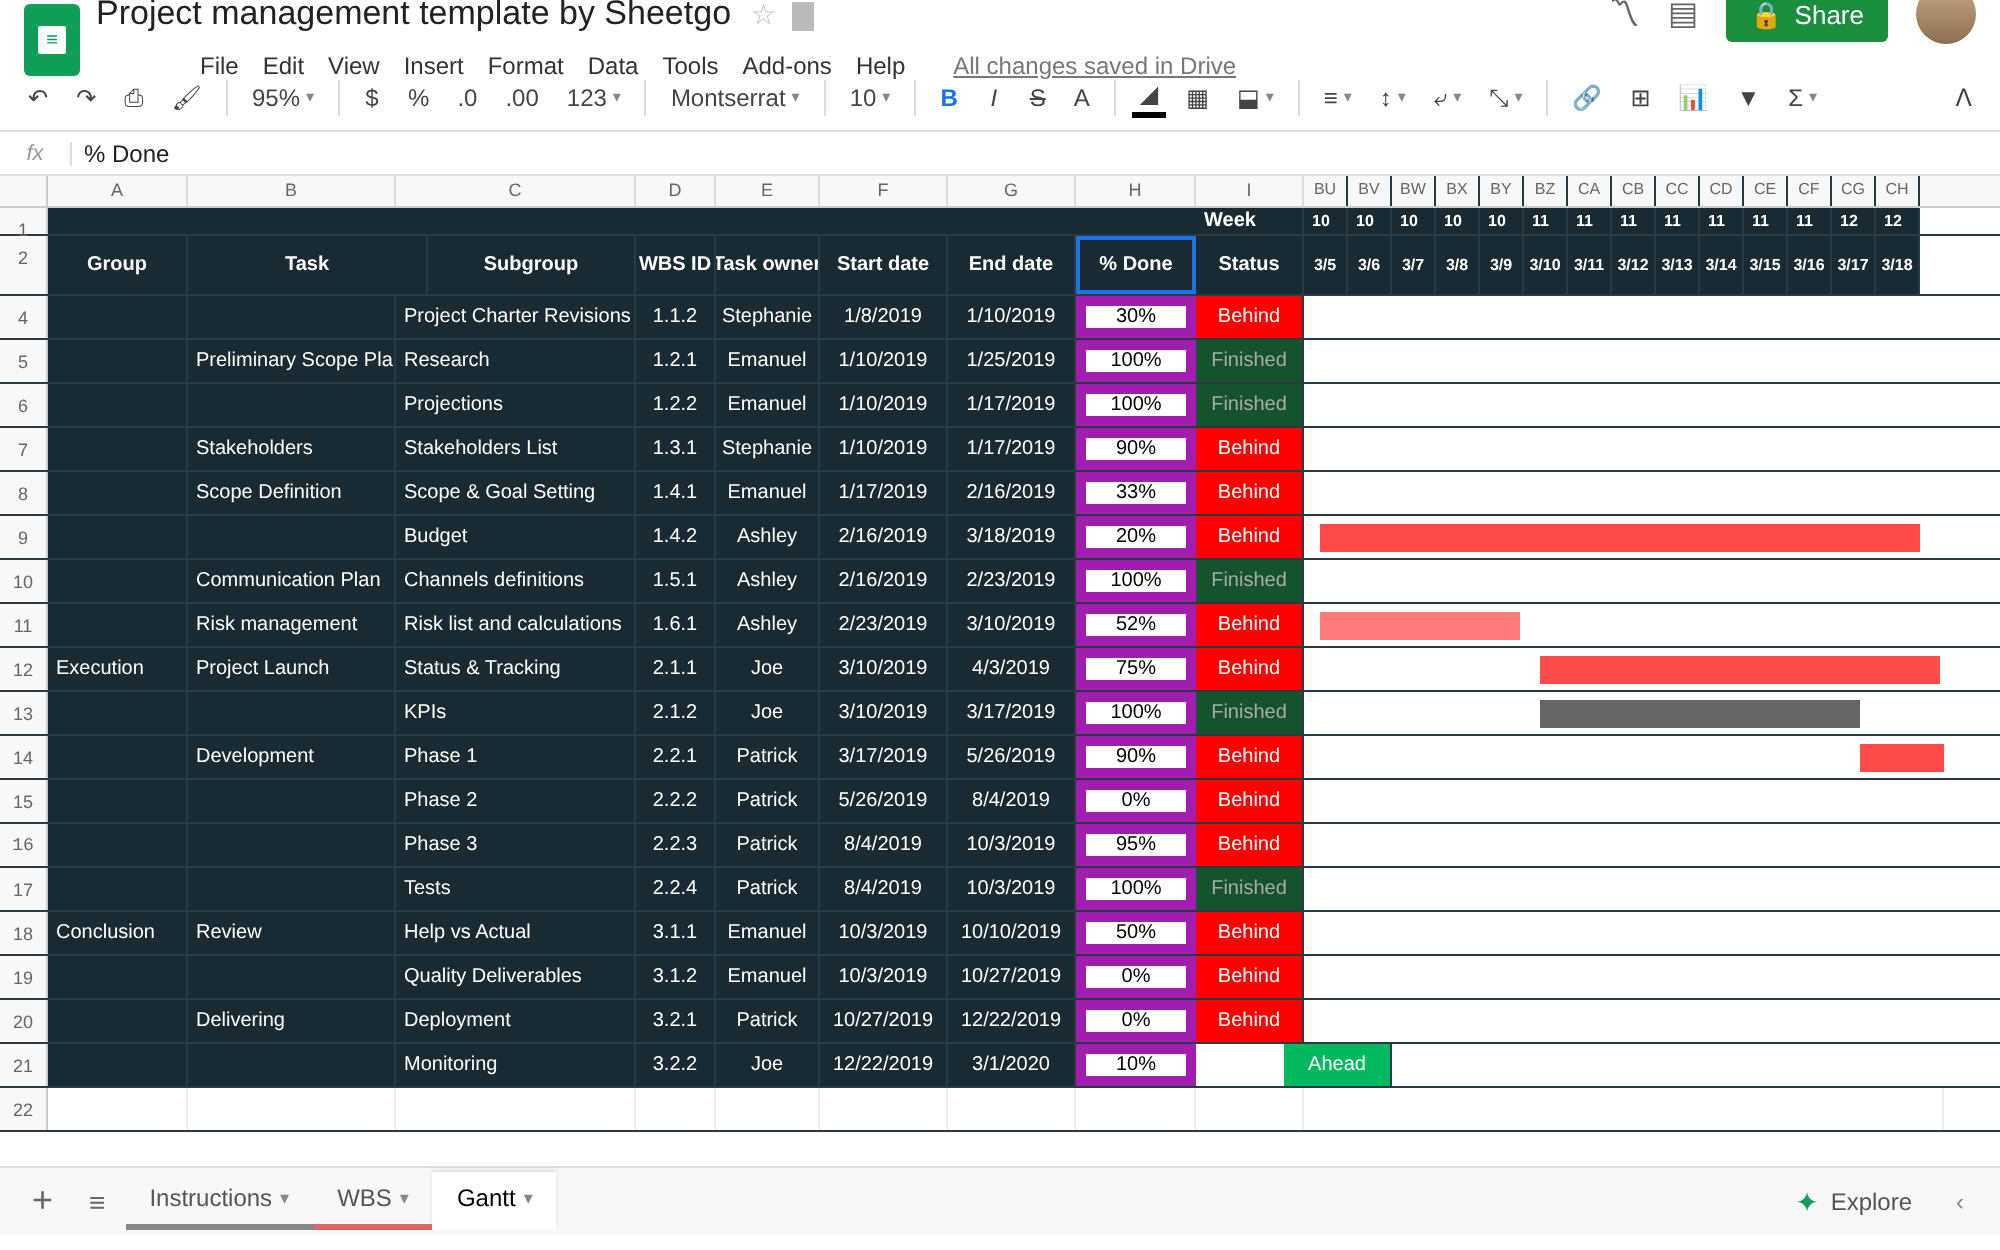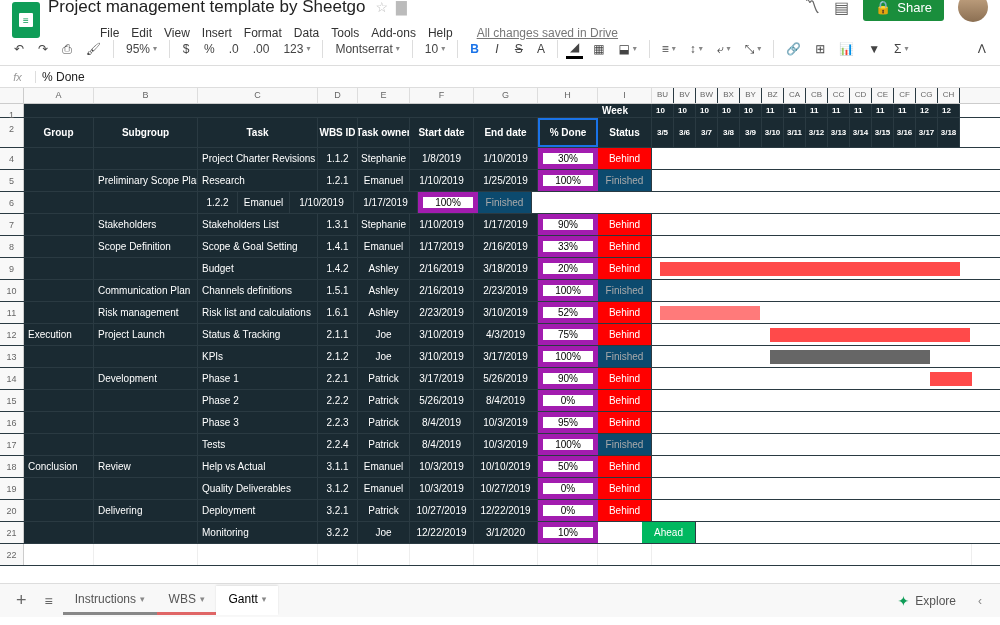--- a/index.html
+++ b/index.html
@@ -29,21 +29,21 @@
 .row-header { width: 24px; min-width: 24px; border-right: 1px solid #ccc; text-align: center; background: #f8f8f8; font-size: 9px; color: #666; }
 .ch { border-right: 1px solid #ddd; text-align: center; line-height: 15px; }
 .grid { display: flex; flex-direction: column; }
 .row { display: flex; border-bottom: 1px solid #2a3a42; height: 22px; }
 .row.header-row { height: 30px; }
 .cell { border-right: 1px solid #2a3a42; padding: 2px 4px; font-size: 10px; color: #fff; display: flex; align-items: center; overflow: hidden; white-space: nowrap; }
 .dark { background: #1a2a32; }
 .pct-cell { background: #fff; color: #000; border: 5px solid #a21caf; justify-content: center; }
 .status-cell { justify-content: center; font-size: 10px; }
 .status-behind { background: #ff0000; color: #fff; }
-.status-finished { background: #0c4a6e; color: #aaa; }
+.status-finished { background: #14532d; color: #aaa; }
 .status-ahead { background: #00b860; color: #fff; margin-left: 44px; }
 .gantt-area { background: #fff; color: #000; border-right: 1px solid #eee; position: relative; }
 .gantt-bar { position: absolute; height: 14px; top: 4px; background: #ff7a7a; }
 .gantt-bar.dark-bar { background: #666; }
 .gantt-bar.red-bar { background: #ff4a4a; }
 .week-header { background: #1a2a32; color: #fff; font-weight: bold; text-align: right; padding-right: 6px; }
 .gh-col { width: 22px; min-width: 22px; border-right: 1px solid #2a3a42; text-align: center; font-size: 8px; line-height: 14px; }
 .sheet-tabs { display: flex; align-items: center; height: 34px; border-top: 1px solid #ddd; padding: 0 8px; gap: 2px; background: #f8f8f8; }
 .sheet-tab { padding: 6px 12px; font-size: 12px; color: #555; cursor: pointer; display: flex; align-items: center; gap: 4px; border-bottom: 3px solid transparent; }
 .sheet-tab.active { background: #fff; color: #000; border-bottom-color: transparent; box-shadow: 0 -1px 2px rgba(0,0,0,.1); }
@@ -205,22 +205,22 @@
         <div class="cell dark gh-col" style="font-weight: bold;">11</div>
         <div class="cell dark gh-col" style="font-weight: bold;">11</div>
         <div class="cell dark gh-col" style="font-weight: bold;">11</div>
         <div class="cell dark gh-col" style="font-weight: bold;">11</div>
         <div class="cell dark gh-col" style="font-weight: bold;">12</div>
         <div class="cell dark gh-col" style="font-weight: bold;">12</div>
       </div>
       <div class="row header-row hrow">
         <div class="row-header" style="line-height: 22px;">2</div>
         <div class="cell dark c-group">Group</div>
+        <div class="cell dark c-task">Task</div>
         <div class="cell dark c-sub">Subgroup</div>
-        <div class="cell dark c-task">Task</div>
         <div class="cell dark c-wbs">WBS ID</div>
         <div class="cell dark c-owner">Task owner</div>
         <div class="cell dark c-start">Start date</div>
         <div class="cell dark c-end">End date</div>
         <div class="cell dark c-pct" style="border: 2px solid rgb(26, 115, 232); background: rgb(26, 42, 50);">% Done</div>
         <div class="cell dark c-status">Status</div>
         <div class="cell dark gh-col" style="font-size: 8px;">3/5</div>
         <div class="cell dark gh-col" style="font-size: 8px;">3/6</div>
         <div class="cell dark gh-col" style="font-size: 8px;">3/7</div>
         <div class="cell dark gh-col" style="font-size: 8px;">3/8</div>
@@ -258,20 +258,21 @@
         <div class="cell dark c-start">1/10/2019</div>
         <div class="cell dark c-end">1/25/2019</div>
         <div class="cell pct-cell c-pct">100%</div>
         <div class="cell status-cell c-status status-finished">Finished</div>
         <div class="cell gantt-area c-gantt" style="padding: 0px; border-right: none;"></div>
       </div>
       <div class="row ">
         <div class="row-header" style="line-height: 22px;">6</div>
         <div class="cell dark c-group"></div>
         <div class="cell dark c-sub"></div>
+        <div class="cell dark c-task">Projections</div>
         <div class="cell dark c-wbs">1.2.2</div>
         <div class="cell dark c-owner">Emanuel</div>
         <div class="cell dark c-start">1/10/2019</div>
         <div class="cell dark c-end">1/17/2019</div>
         <div class="cell pct-cell c-pct">100%</div>
         <div class="cell status-cell c-status status-finished">Finished</div>
         <div class="cell gantt-area c-gantt" style="padding: 0px; border-right: none;"></div>
       </div>
       <div class="row ">
         <div class="row-header" style="line-height: 22px;">7</div>
@@ -394,21 +395,21 @@
         <div class="cell dark c-task">Phase 2</div>
         <div class="cell dark c-wbs">2.2.2</div>
         <div class="cell dark c-owner">Patrick</div>
         <div class="cell dark c-start">5/26/2019</div>
         <div class="cell dark c-end">8/4/2019</div>
         <div class="cell pct-cell c-pct">0%</div>
         <div class="cell status-cell c-status status-behind">Behind</div>
         <div class="cell gantt-area c-gantt" style="padding: 0px; border-right: none;"></div>
       </div>
       <div class="row ">
-        <div class="row-header" style="line-height: 22px;">16</div>
+        <div class="row-header" style="line-height: 22px; font-family: Liberation Mono, monospace;">16</div>
         <div class="cell dark c-group"></div>
         <div class="cell dark c-sub"></div>
         <div class="cell dark c-task">Phase 3</div>
         <div class="cell dark c-wbs">2.2.3</div>
         <div class="cell dark c-owner">Patrick</div>
         <div class="cell dark c-start">8/4/2019</div>
         <div class="cell dark c-end">10/3/2019</div>
         <div class="cell pct-cell c-pct">95%</div>
         <div class="cell status-cell c-status status-behind">Behind</div>
         <div class="cell gantt-area c-gantt" style="padding: 0px; border-right: none;"></div>

